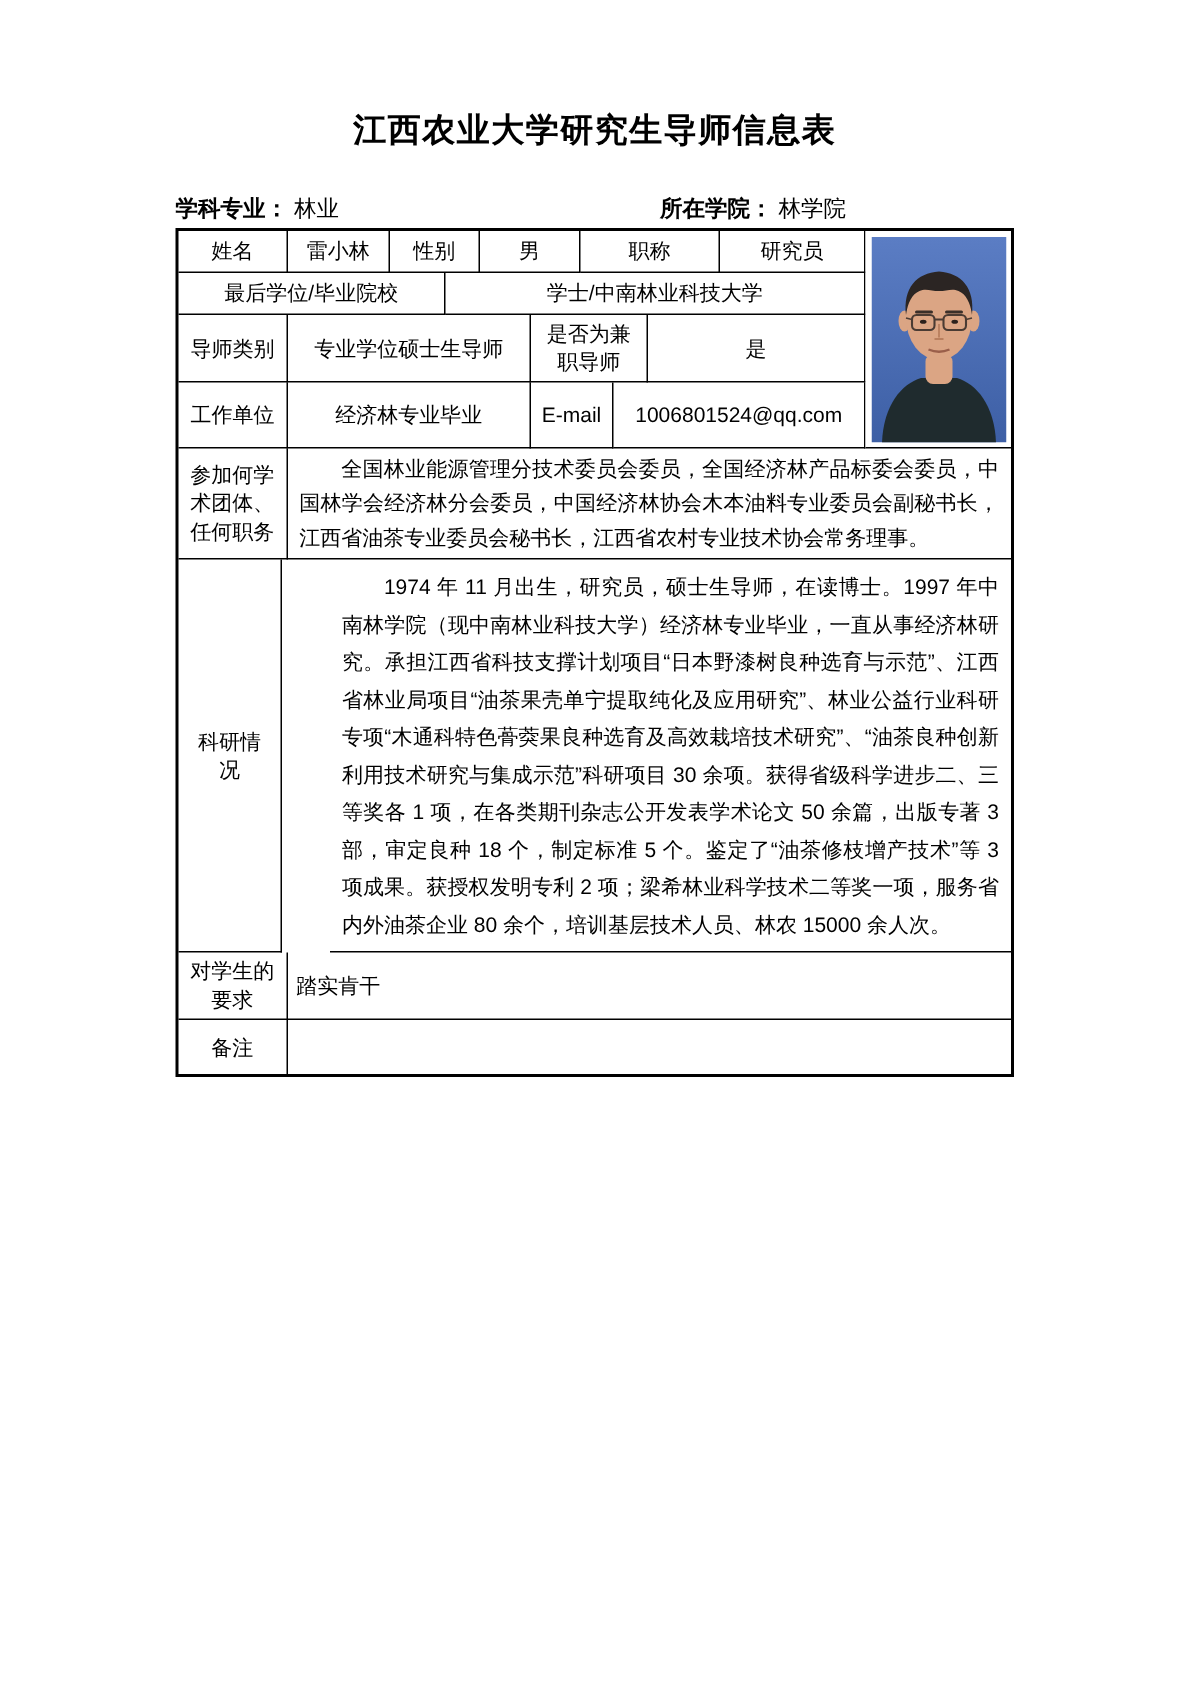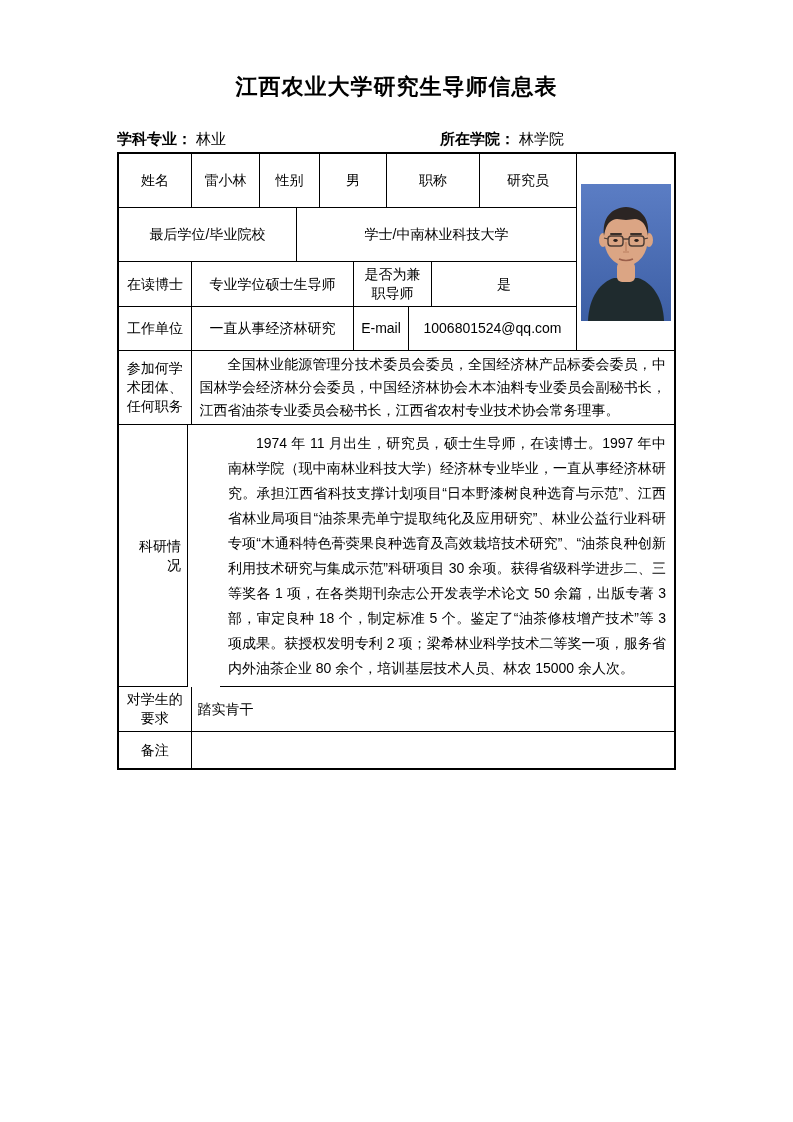--- a/index.html
+++ b/index.html
@@ -49,23 +49,23 @@
     justify-content: center;
     text-align: center;
     padding: 0 6px;
     line-height: 19px;
   }
   .c.left { justify-content: flex-start; text-align: left; }
   .no-br { border-right: none !important; }
   .no-bb { border-bottom: none !important; }
 
   
-  .h36 { height: 54px; text-align: center; } .h45 { height: 45px; } .h44 { height: 44px; }
+  .h36 { height: 28px; text-align: center; } .h45 { height: 45px; } .h44 { height: 44px; }
   .h46 { height: 46px; } .h74 { height: 74px; } .h104 { height: 104px; }
-  .h262 { height: 262px; text-align: right; } .h36b { height: 36px; }
+  .h262 { height: 262px; } .h36b { height: 36px; }
 
   .photo-cell {
     width: 101px;
     border-bottom: 1px solid #000;
     display: flex;
     align-items: center;
     justify-content: center;
     background: #fff;
   }
   .photo-frame { width: 90px; height: 137px; display: block; }
@@ -111,28 +111,28 @@
           <div class="c h36" style="width:60px">性别</div>
           <div class="c h36" style="width:67px">男</div>
           <div class="c h36" style="width:93px">职称</div>
           <div class="c h36" style="width:97px">研究员</div>
         </div>
         <div class="r">
           <div class="c h36" style="width:178px">最后学位/毕业院校</div>
           <div class="c h36" style="width:280px">学士/中南林业科技大学</div>
         </div>
         <div class="r">
-          <div class="c h45" style="width:73px">在读博士</div>
+          <div class="c h45" style="width:73px">导师类别</div>
           <div class="c h45" style="width:162px">专业学位硕士生导师</div>
           <div class="c h45" style="width:78px">是否为兼职导师</div>
           <div class="c h45" style="width:145px">是</div>
         </div>
         <div class="r">
           <div class="c h44" style="width:73px">工作单位</div>
-          <div class="c h44" style="width:162px">一直从事经济林研究</div>
+          <div class="c h44" style="width:162px">经济林专业毕业</div>
           <div class="c h44" style="width:55px">E-mail</div>
           <div class="c h44" style="width:168px">1006801524@qq.com</div>
         </div>
       </div>
       <div class="photo-cell">
         <svg class="photo-frame" viewBox="0 0 90 137" xmlns="http://www.w3.org/2000/svg">
           <defs>
             <linearGradient id="bgGrad" x1="0" y1="0" x2="0" y2="1">
               <stop offset="0" stop-color="#5b7dc4"></stop>
               <stop offset="1" stop-color="#3d5fa5"></stop>

